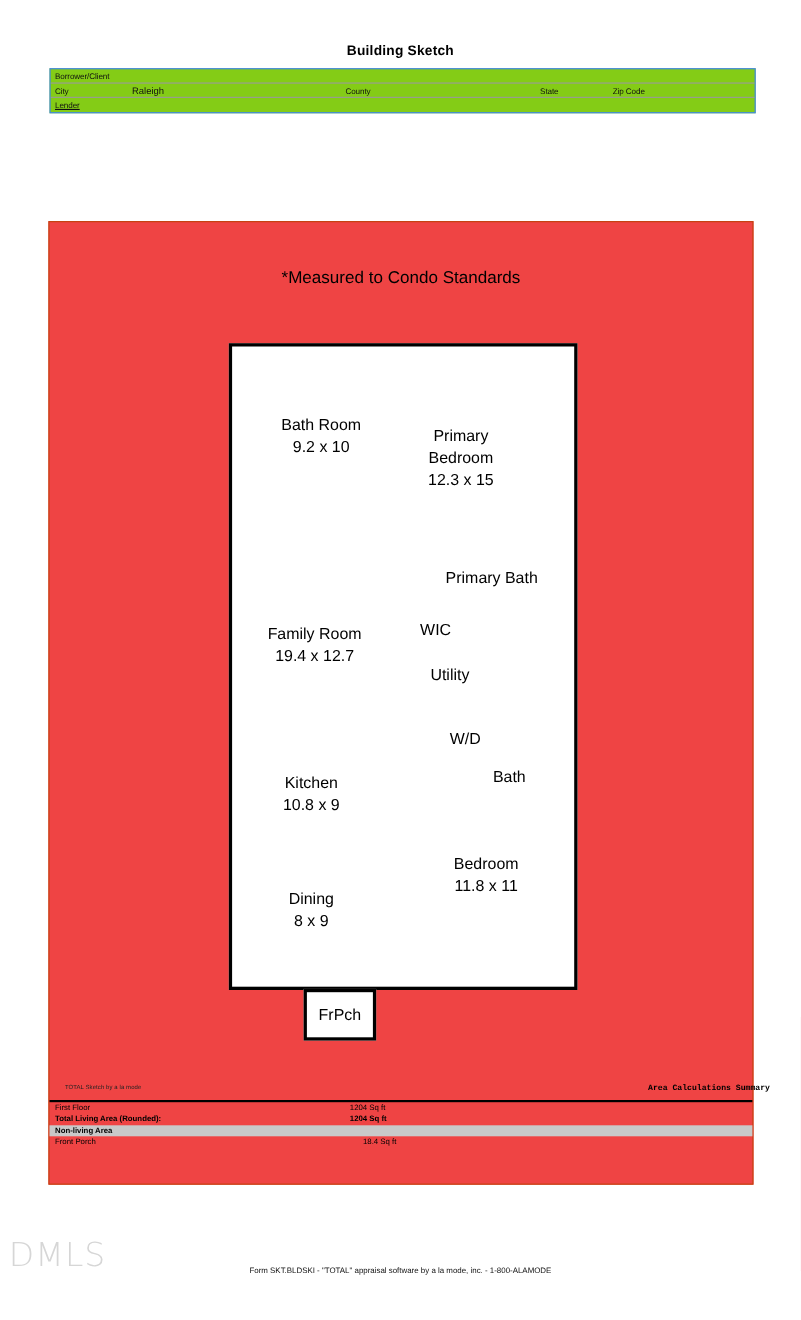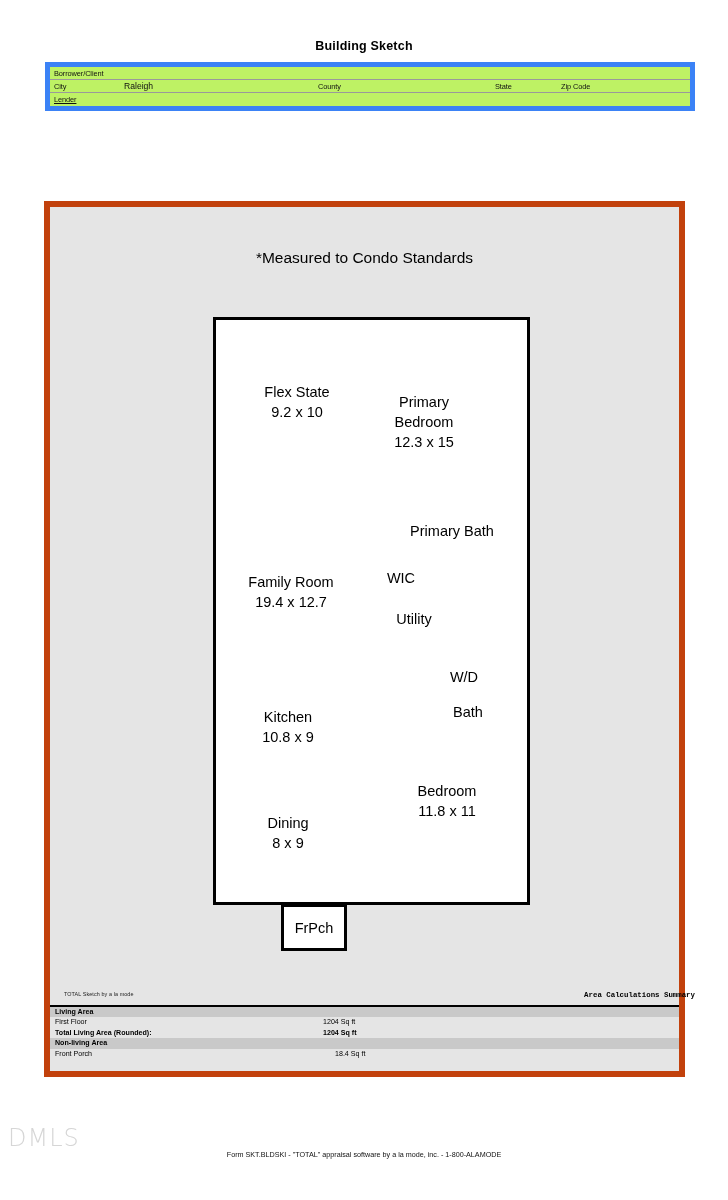--- a/index.html
+++ b/index.html
@@ -27,23 +27,23 @@
     font-weight: bold;
     letter-spacing: 0.2px;
   }
 
   
   .header-table {
     position: absolute;
     left: 45px;
     top: 62px;
     width: 640px;
-    border: 5px solid #3b82f6;
+    border: 1px solid #3b82f6;
     border-collapse: collapse;
-    background: #bef264;
+    background: #84cc16;
   }
   .header-table .hrow {
     position: relative;
     height: 13px;
     border-bottom: 1px solid #9a9a9a;
     box-sizing: border-box;
   }
   .header-table .hrow:last-child { border-bottom: none; }
   .hlabel {
     position: absolute;
@@ -61,23 +61,23 @@
     white-space: nowrap;
   }
 
   
   .sketch-frame {
     position: absolute;
     left: 44px;
     top: 201px;
     width: 641px;
     height: 876px;
-    border: 6px solid #c2410c;
-    box-sizing: border-box;
-    background: #e5e5e5;
+    border: 1px solid #c2410c;
+    box-sizing: border-box;
+    background: #ef4444;
   }
 
   .condo-note {
     position: absolute;
     left: 0;
     top: 42px;
     width: 100%;
     text-align: center;
     font-size: 15.5px;
     color: #000;
@@ -170,21 +170,21 @@
   }
   .calc-row.bold .c-label,
   .calc-row.bold .c-value { font-weight: bold; }
   .calc-row.header .c-label { font-weight: bold; }
 
   
   .watermark {
     position: absolute;
     left: 8px;
     top: 1124px;
-    font-size: 24px;
+    font-size: 30px;
     letter-spacing: 1px;
     color: #d6d6d6;
     font-family: "DejaVu Sans", sans-serif;
     font-weight: 300;
   }
   .form-footer {
     position: absolute;
     left: 0;
     top: 1150px;
     width: 728px;
@@ -224,21 +224,21 @@
 
 </div>
 
 <div class="sketch-frame">
 
   <div class="condo-note">*Measured to Condo Standards</div>
 
   <div class="floor-box"></div>
 
   <div class="room-label" style="left:247px; top:175px;">
-    <span>Flex State</span>
+    <span>Bath Room</span>
     <span class="dims">9.2 x 10</span>
   </div>
 
   <div class="room-label" style="left:374px; top:185px;">
     <span>Primary</span>
     <span class="dims">Bedroom</span>
     <span class="dims">12.3 x 15</span>
   </div>
 
   <div class="room-label" style="left:402px; top:314px;">
@@ -251,21 +251,21 @@
   </div>
 
   <div class="room-label" style="left:351px; top:361px;">
     <span>WIC</span>
   </div>
 
   <div class="room-label" style="left:364px; top:402px;">
     <span>Utility</span>
   </div>
 
-  <div class="room-label" style="left:378px; top:460px;margin-left:36px;">
+  <div class="room-label" style="left:378px; top:460px;">
     <span>W/D</span>
   </div>
 
   <div class="room-label" style="left:418px; top:495px;">
     <span>Bath</span>
   </div>
 
   <div class="room-label" style="left:238px; top:500px;">
     <span>Kitchen</span>
     <span class="dims">10.8 x 9</span>
@@ -283,24 +283,20 @@
 
   <div class="porch-box">
     <span>FrPch</span>
   </div>
 
   <div class="sketch-credit">TOTAL Sketch by a la mode</div>
   <div class="calc-title">Area Calculations Summary</div>
 
   <div class="calc-table">
 
-    <div class="calc-row shaded header">
-      <span class="c-label">Living Area</span>
-      <span class="c-value" style="left:273px;"></span>
-    </div>
 
     <div class="calc-row">
       <span class="c-label">First Floor</span>
       <span class="c-value" style="left:273px;">1204 Sq ft</span>
     </div>
 
     <div class="calc-row bold">
       <span class="c-label">Total Living Area (Rounded):</span>
       <span class="c-value" style="left:273px;">1204 Sq ft</span>
     </div>

